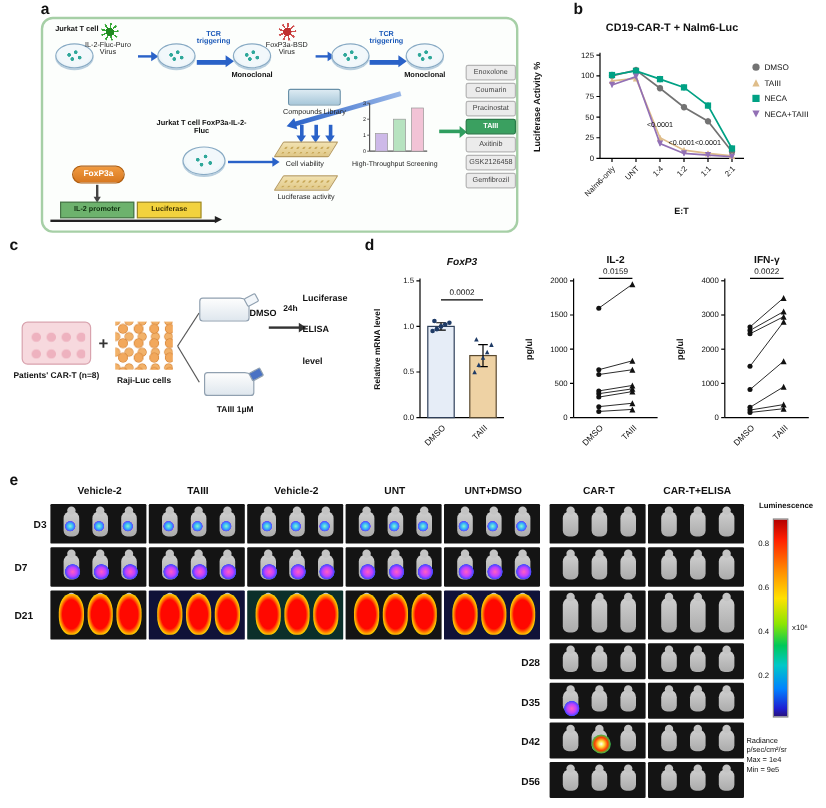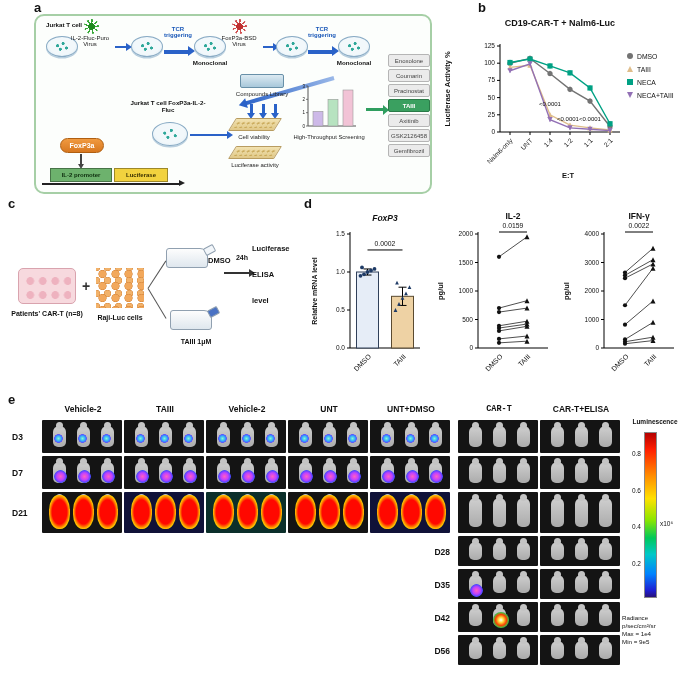--- a/index.html
+++ b/index.html
@@ -420,23 +420,23 @@
         <div>p/sec/cm²/sr</div>
         <div>Max = 1e4</div>
         <div>Min = 9e5</div>
       </div>
     </div>
   <div class="e-head" style="left: 34px;">Vehicle-2</div>
       <div class="e-head" style="left: 116px;">TAIII</div>
       <div class="e-head" style="left: 198px;">Vehicle-2</div>
       <div class="e-head" style="left: 280px;">UNT</div>
       <div class="e-head" style="left: 362px;">UNT+DMSO</div>
-      <div class="e-head" style="left: 450px; font-family: Liberation Mono, monospace;">CAR-T</div>
+      <div class="e-head" style="left: 450px;">CAR-T</div>
       <div class="e-head" style="left: 532px;">CAR-T+ELISA</div>
-      <div class="e-rowlab" style="top: 30px; left: 4px;">D3</div>
+      <div class="e-rowlab" style="top: 30px; left: 20px;">D3</div>
       <div class="e-cell sig-blue" style="left: 34px; top: 18px; width: 80px; height: 33px;">
         <div class="mouse" style="left: 11px; top: 6px; height: 21px;"></div>
         <div class="spot spot-blue" style="left: 12px; top: 13.68px;"></div>
         <div class="mouse" style="left: 35px; top: 6px; height: 21px;"></div>
         <div class="spot spot-blue" style="left: 36px; top: 13.68px;"></div>
         <div class="mouse" style="left: 59px; top: 6px; height: 21px;"></div>
         <div class="spot spot-blue" style="left: 60px; top: 13.68px;"></div>
       </div>
       <div class="e-cell sig-blue" style="left: 116px; top: 18px; width: 80px; height: 33px;">
         <div class="mouse" style="left: 11px; top: 6px; height: 21px;"></div>

